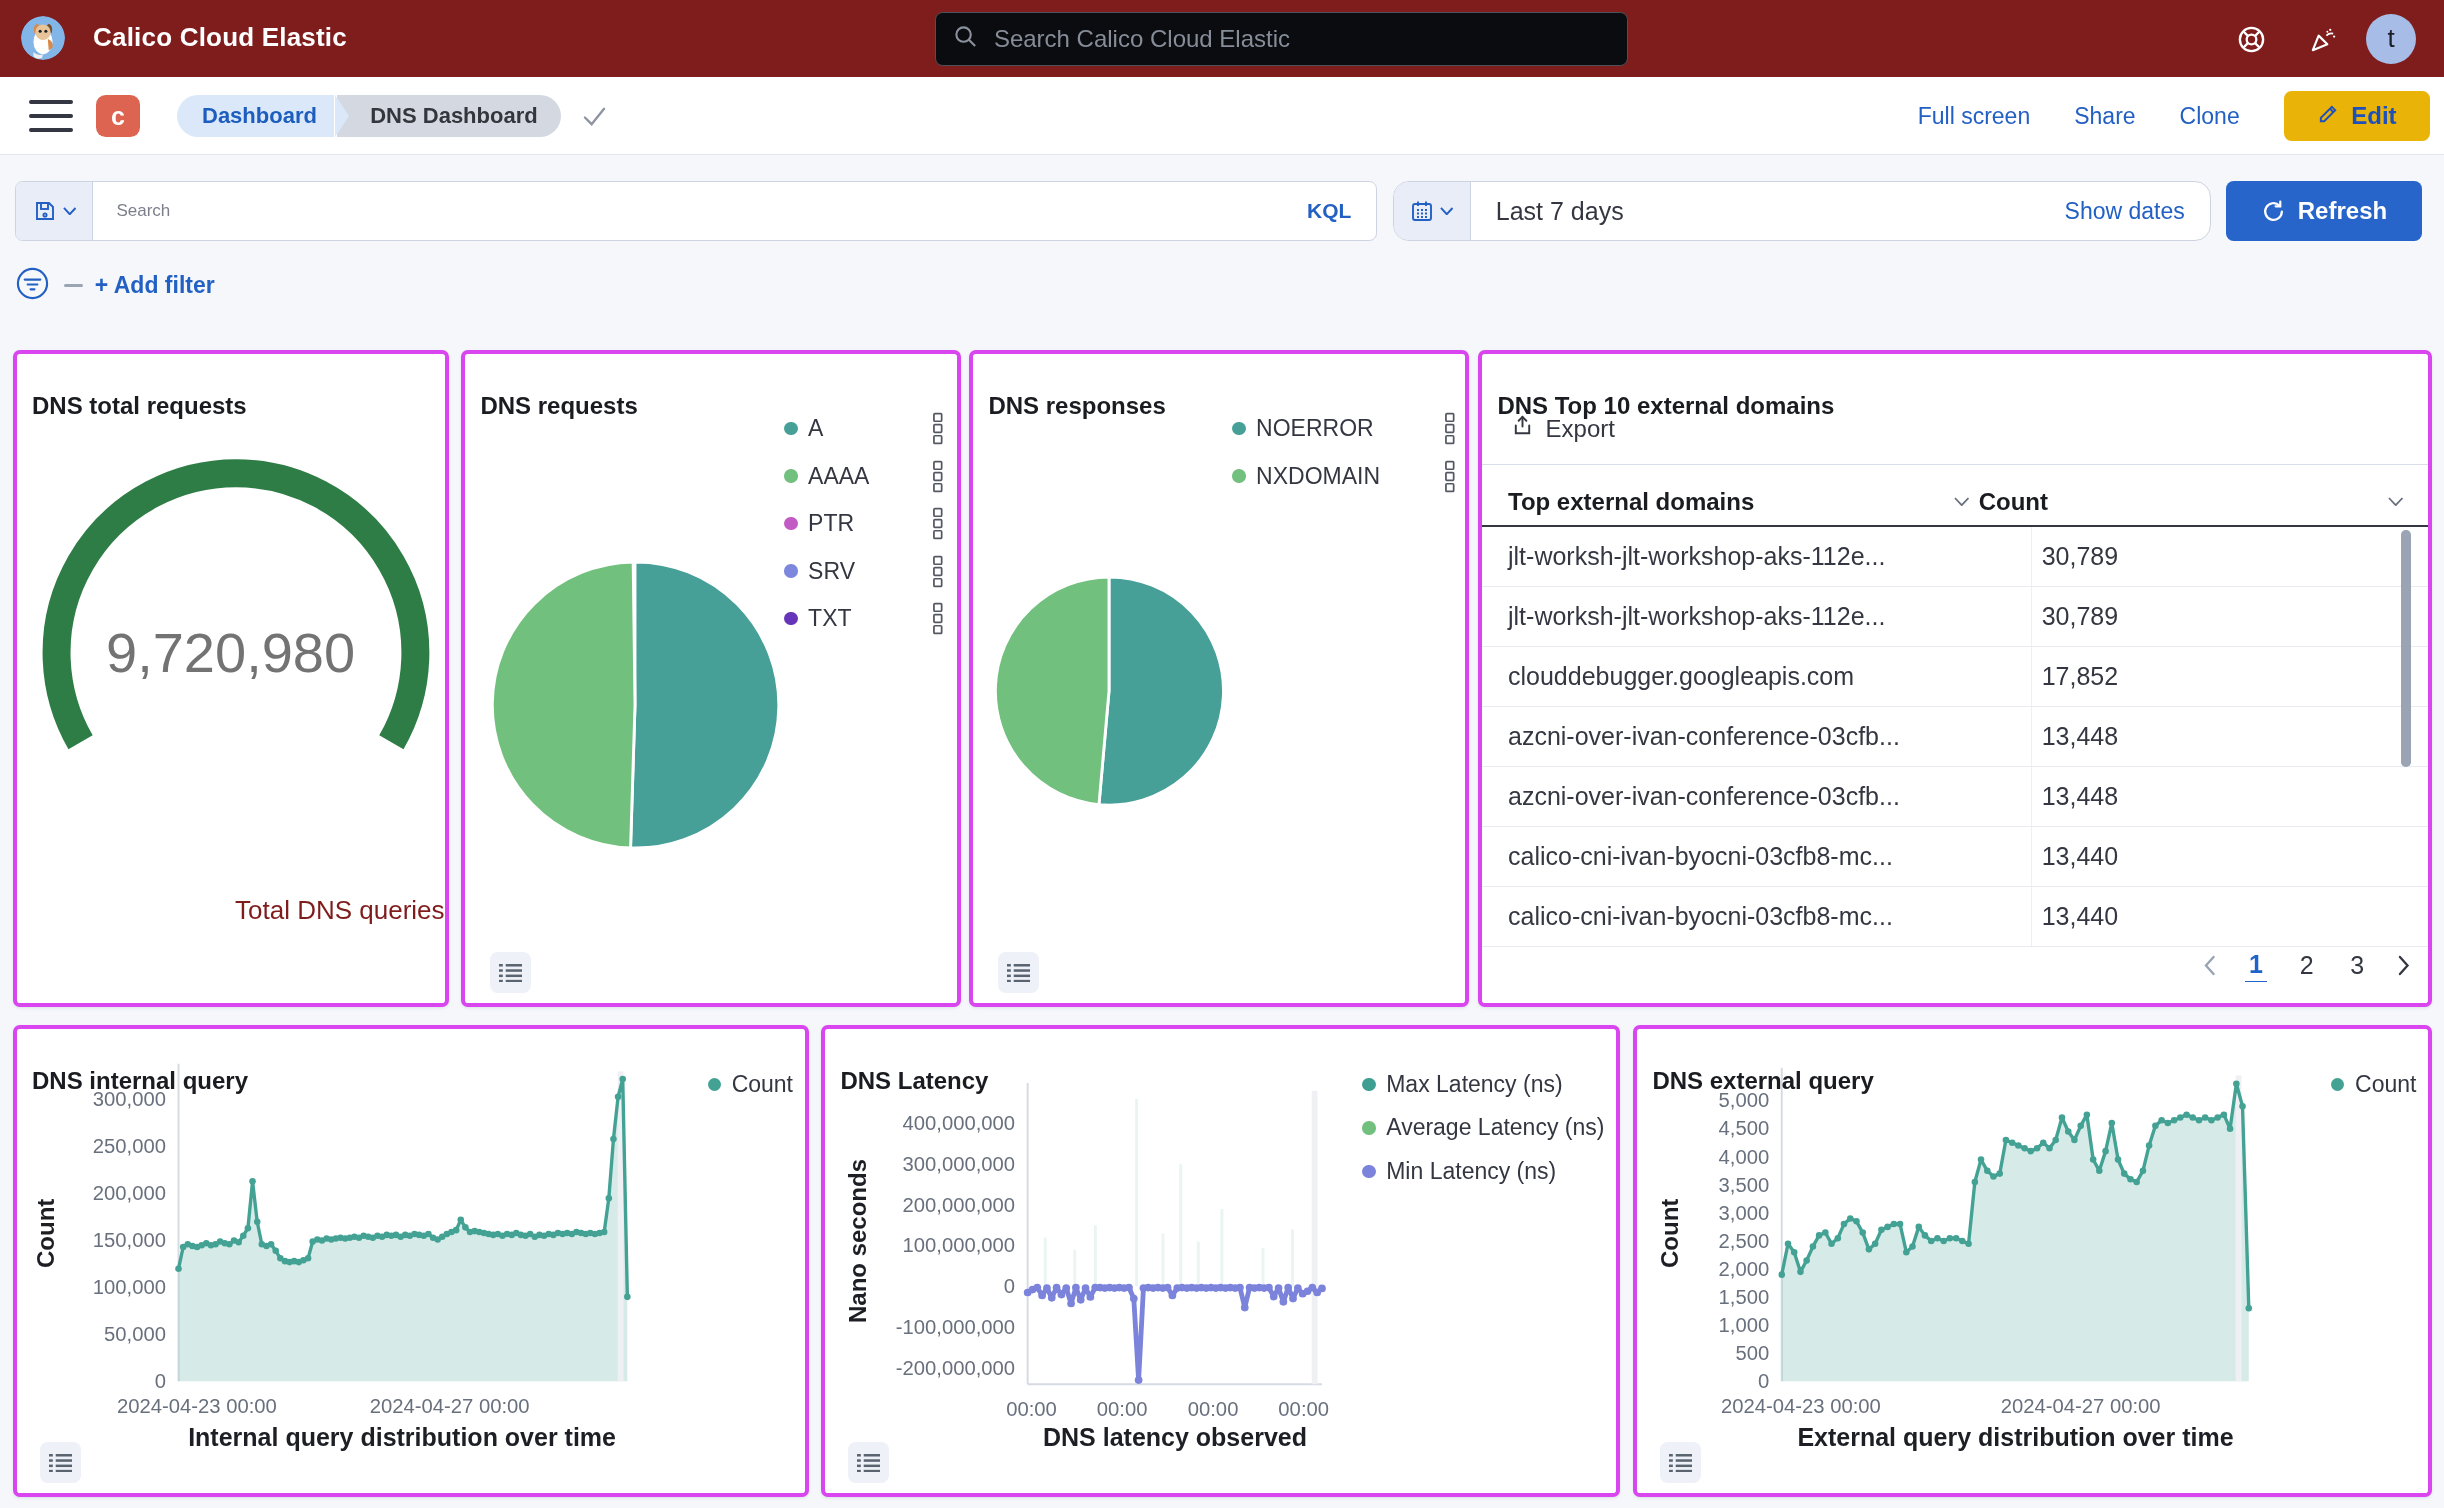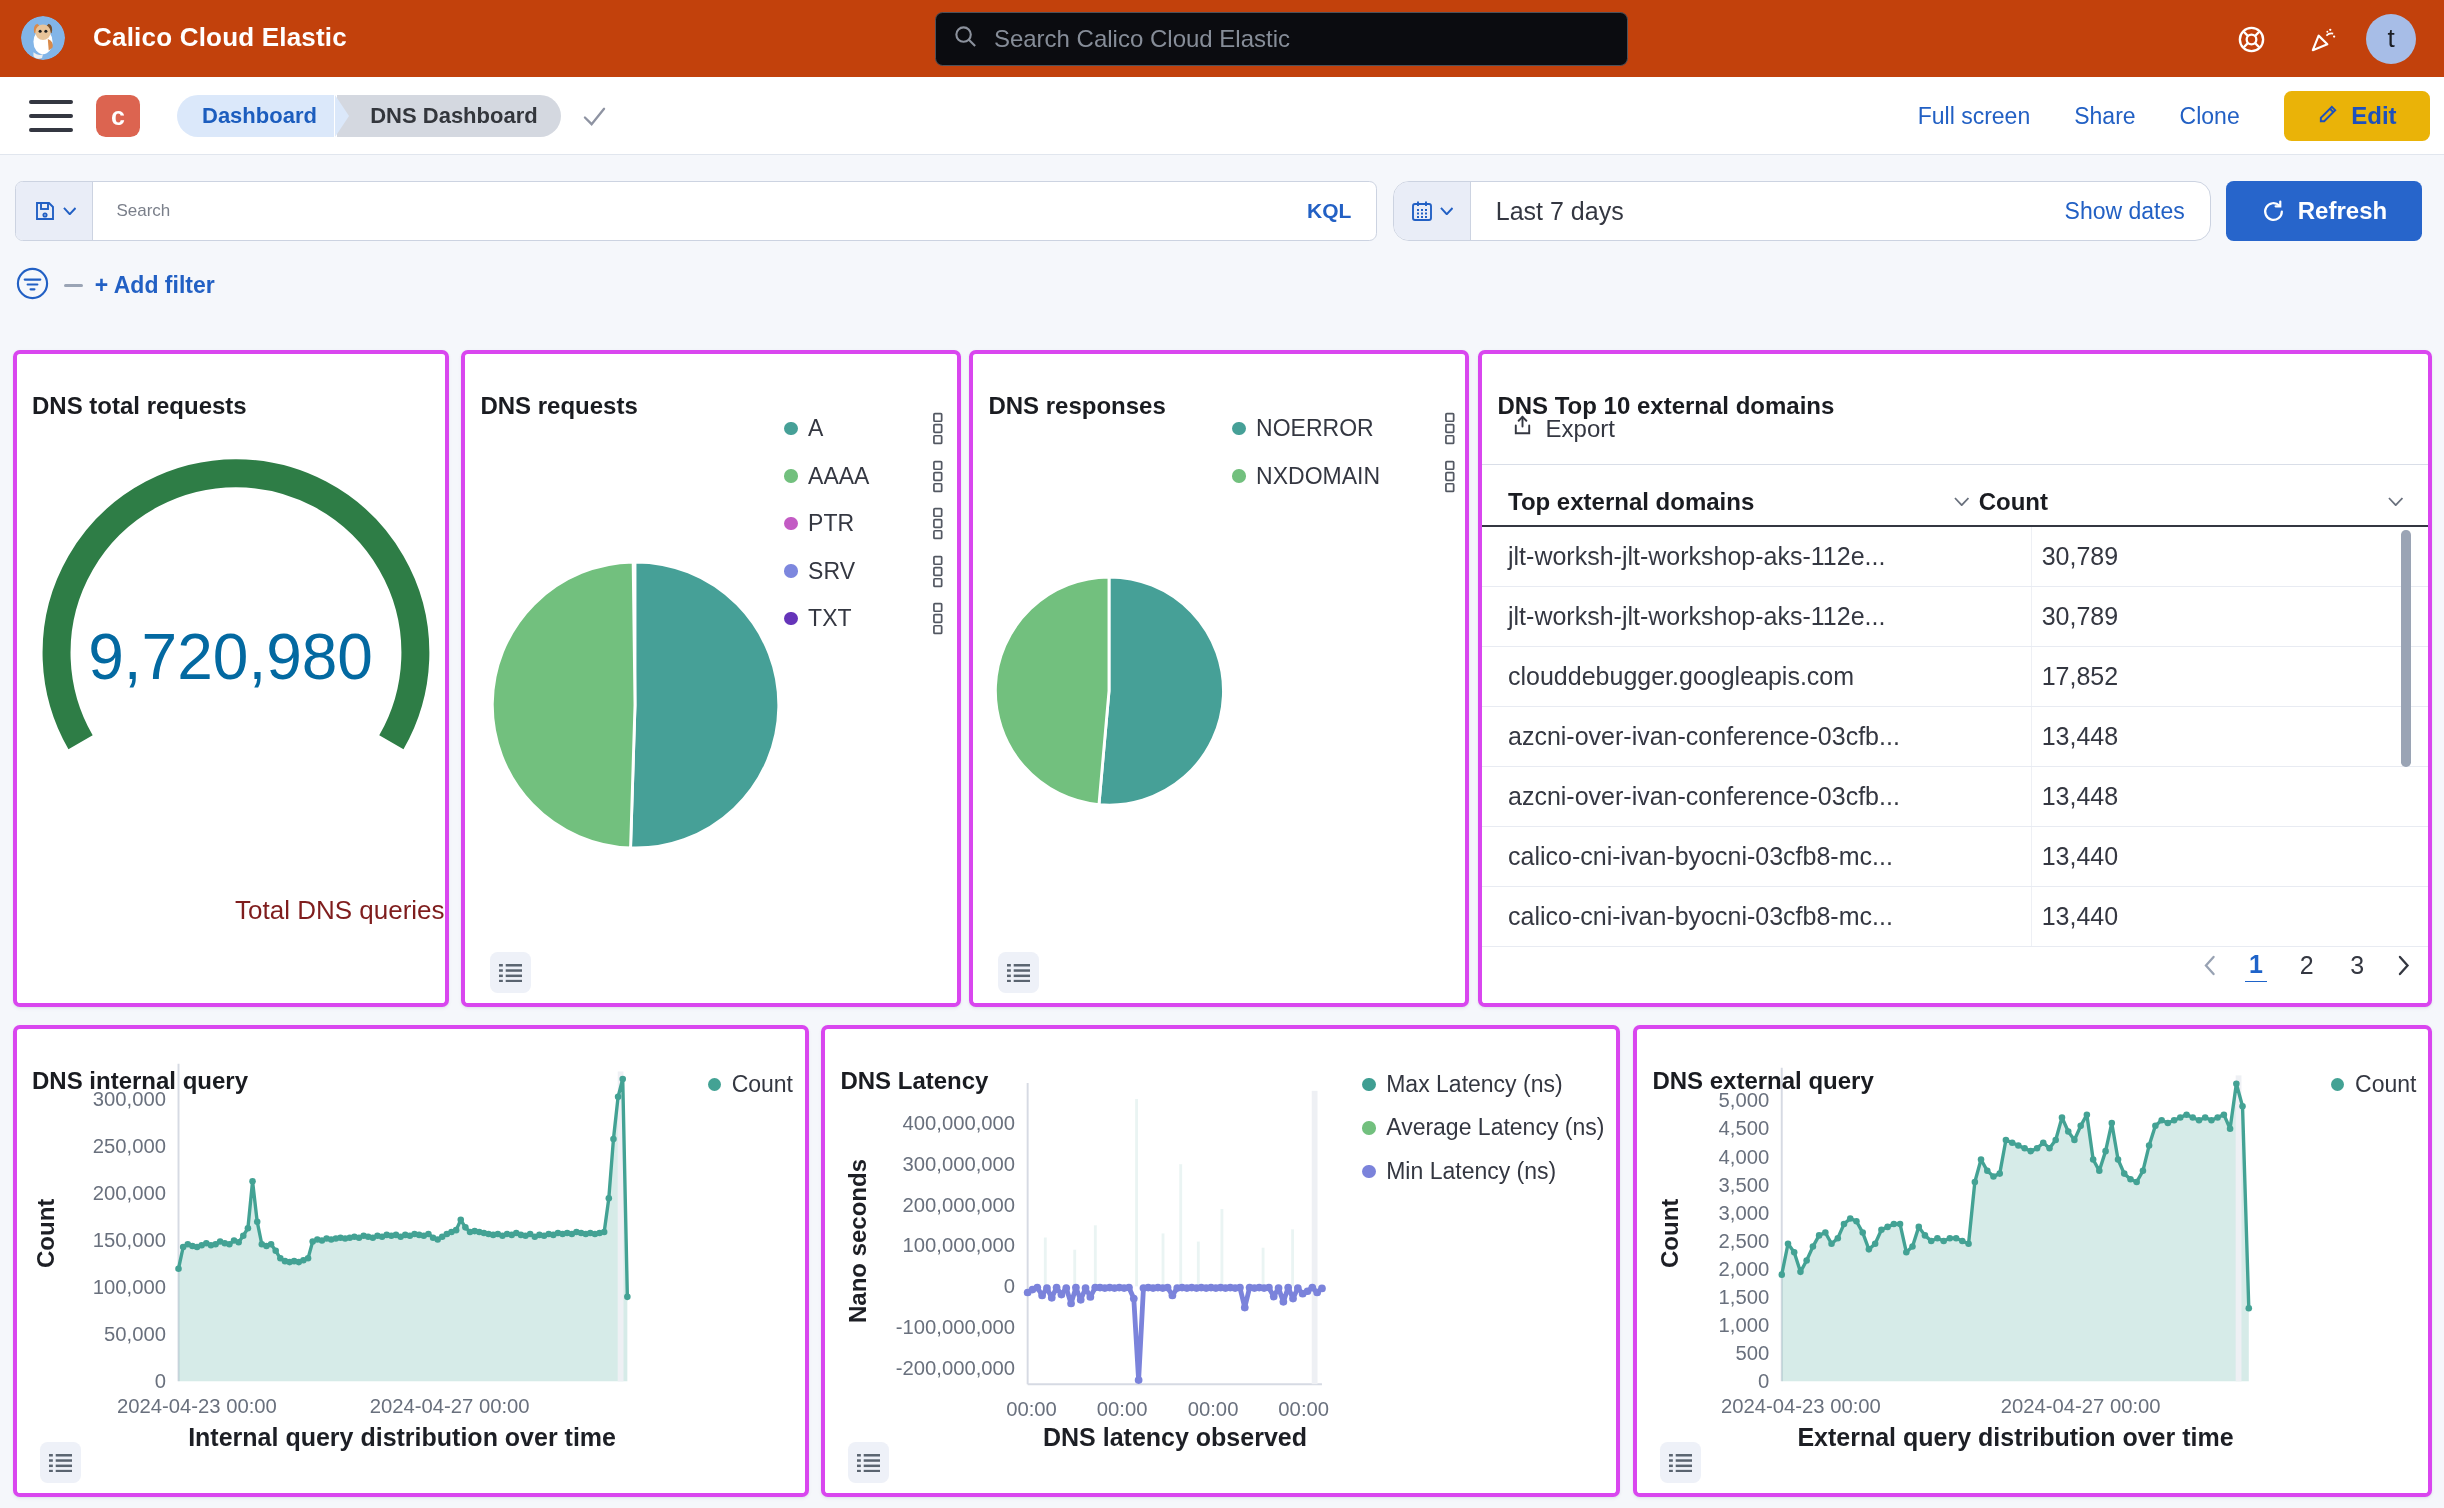--- a/index.html
+++ b/index.html
@@ -1,21 +1,21 @@
 <!DOCTYPE html>
 <html><head>
 <meta charset="utf-8">
 <style>
   *{box-sizing:border-box}
   html,body{margin:0;padding:0}
   body{width:2445px;height:1508px;position:relative;overflow:hidden;
        background:#f5f7fb;font-family:"Liberation Sans",sans-serif;color:#343741;}
 
   
-  .hdr{position:absolute;left:0;top:0;width:100%;height:78px;background:#c2410c;display:flex;align-items:center;}
+  .hdr{position:absolute;left:0;top:0;width:100%;height:78px;background:#7f1d1d;display:flex;align-items:center;}
   .hdr-logo{position:absolute;left:21px;top:16.4px;width:44px;height:44px;border-radius:50%;overflow:hidden}
   .hdr-brand{position:absolute;left:93px;top:22px;font-size:26px;font-weight:700;color:#fff;letter-spacing:0.2px}
   .hdr-search{position:absolute;left:935px;top:11.6px;width:693px;height:54px;background:#0b0c10;
       border:1.4px solid #4d5159;border-radius:7.7px;display:flex;align-items:center;padding:0 17.4px;gap:13.5px}
   .hdr-search input{flex:1;background:transparent;border:none;outline:none;color:#d8dae0;font-size:24px;font-family:inherit}
   .hdr-search input::placeholder{color:#868d98}
   .hdr-ic{position:absolute;top:21px;width:37px;height:37px;display:flex;align-items:center;justify-content:center;cursor:pointer}
   .avatar{position:absolute;left:2366px;top:13.5px;width:50px;height:50px;border-radius:50%;background:#a7bde7;
       display:flex;align-items:center;justify-content:center;font-size:26px;color:#1b1e24}
 
@@ -58,21 +58,21 @@
   .addfilter{font-size:23px;font-weight:600;color:#2260c4;cursor:pointer}
 
   
   .panel{position:absolute;background:#fff;border-radius:6.8px;border:4px solid #d946ef;
        box-shadow:0 1.9px 3.9px rgba(45,60,90,.05),0 1px 1.9px rgba(45,60,90,.05)}
   .ptitle{position:absolute;left:15.4px;top:13.5px;font-size:24px;font-weight:700;color:#1a1c21}
   .corner-btn{position:absolute;left:23px;bottom:9.7px;width:41px;height:41px;border-radius:7.7px;background:#eef1f8;
        display:flex;align-items:center;justify-content:center;cursor:pointer}
 
   
-  .gauge-val{position:absolute;left:0;top:266px;width:100%;text-align:center;font-size:64px;color:#0369a1}
+  .gauge-val{position:absolute;left:0;top:266px;width:100%;text-align:center;font-size:56px;color:#737373}
   .gauge-cap{position:absolute;left:0;top:541px;width:100%;text-align:right;font-size:26px;color:#7f1d1d}
 
   
   .pie-legend,.chart-legend{position:absolute;display:flex;flex-direction:column}
   .pie-legend{gap:14.5px}
   .chart-legend{right:11.6px;top:42px;gap:16.4px;align-items:flex-start}
   .lg-item{display:flex;align-items:center;gap:10.6px;font-size:23px;color:#343741;cursor:pointer}
   .lg-dot{width:13.5px;height:13.5px;border-radius:50%;flex:0 0 auto}
   .lg-lab{white-space:nowrap}
   .lg-act{margin-left:auto;display:flex;align-items:center}

